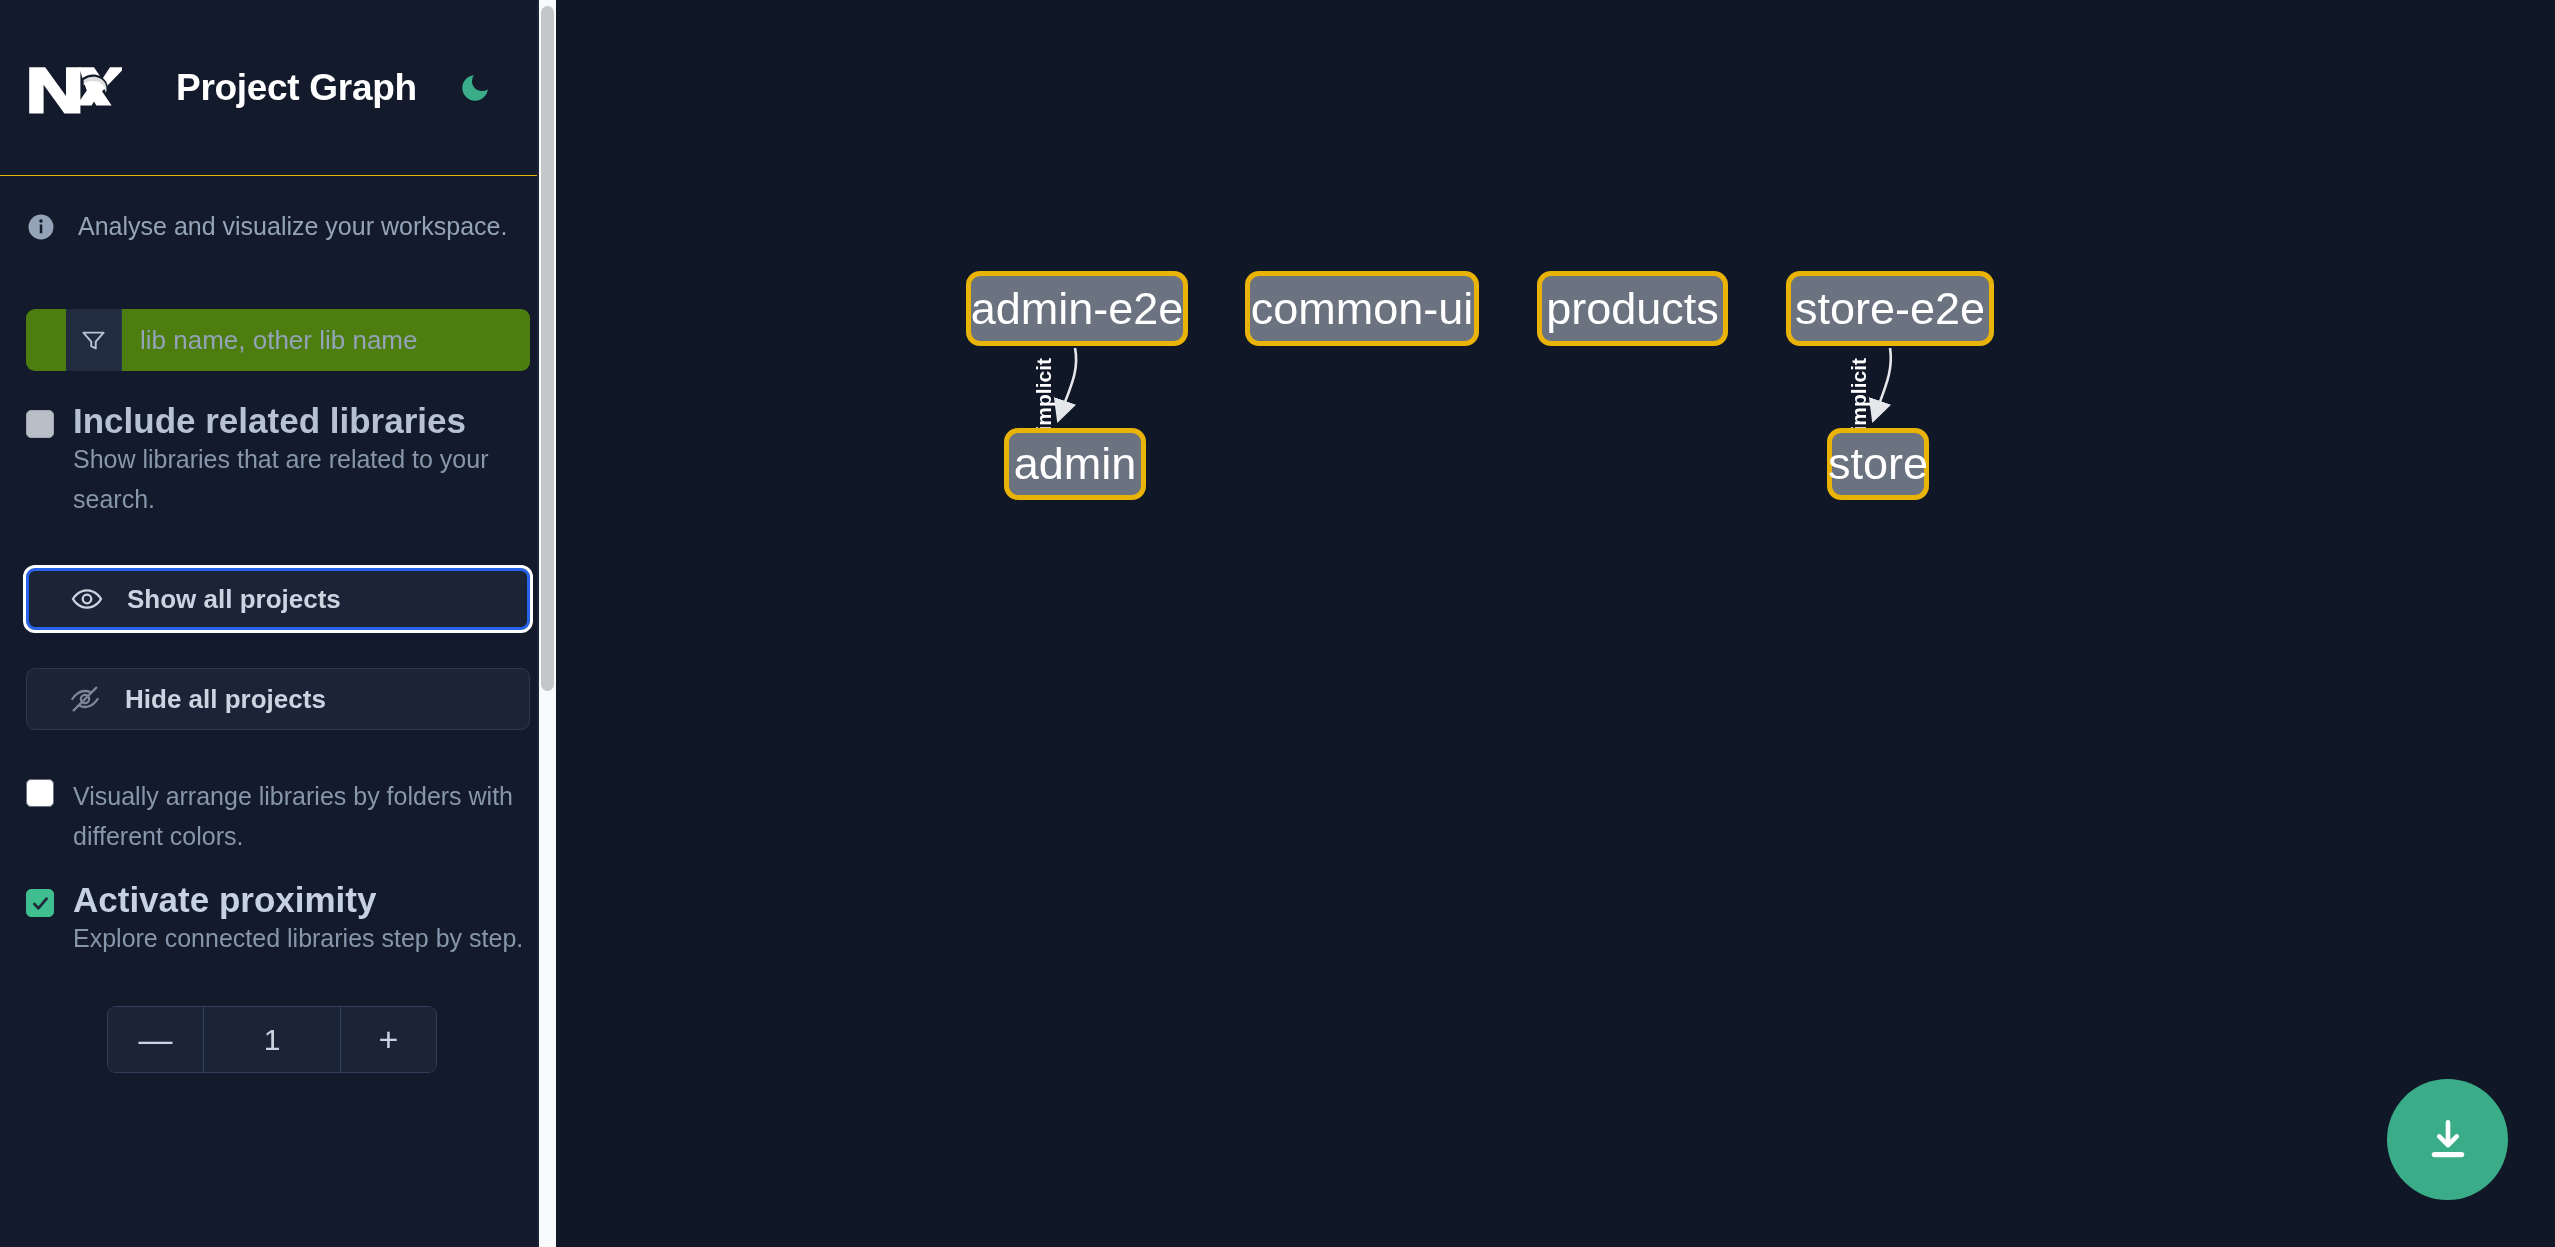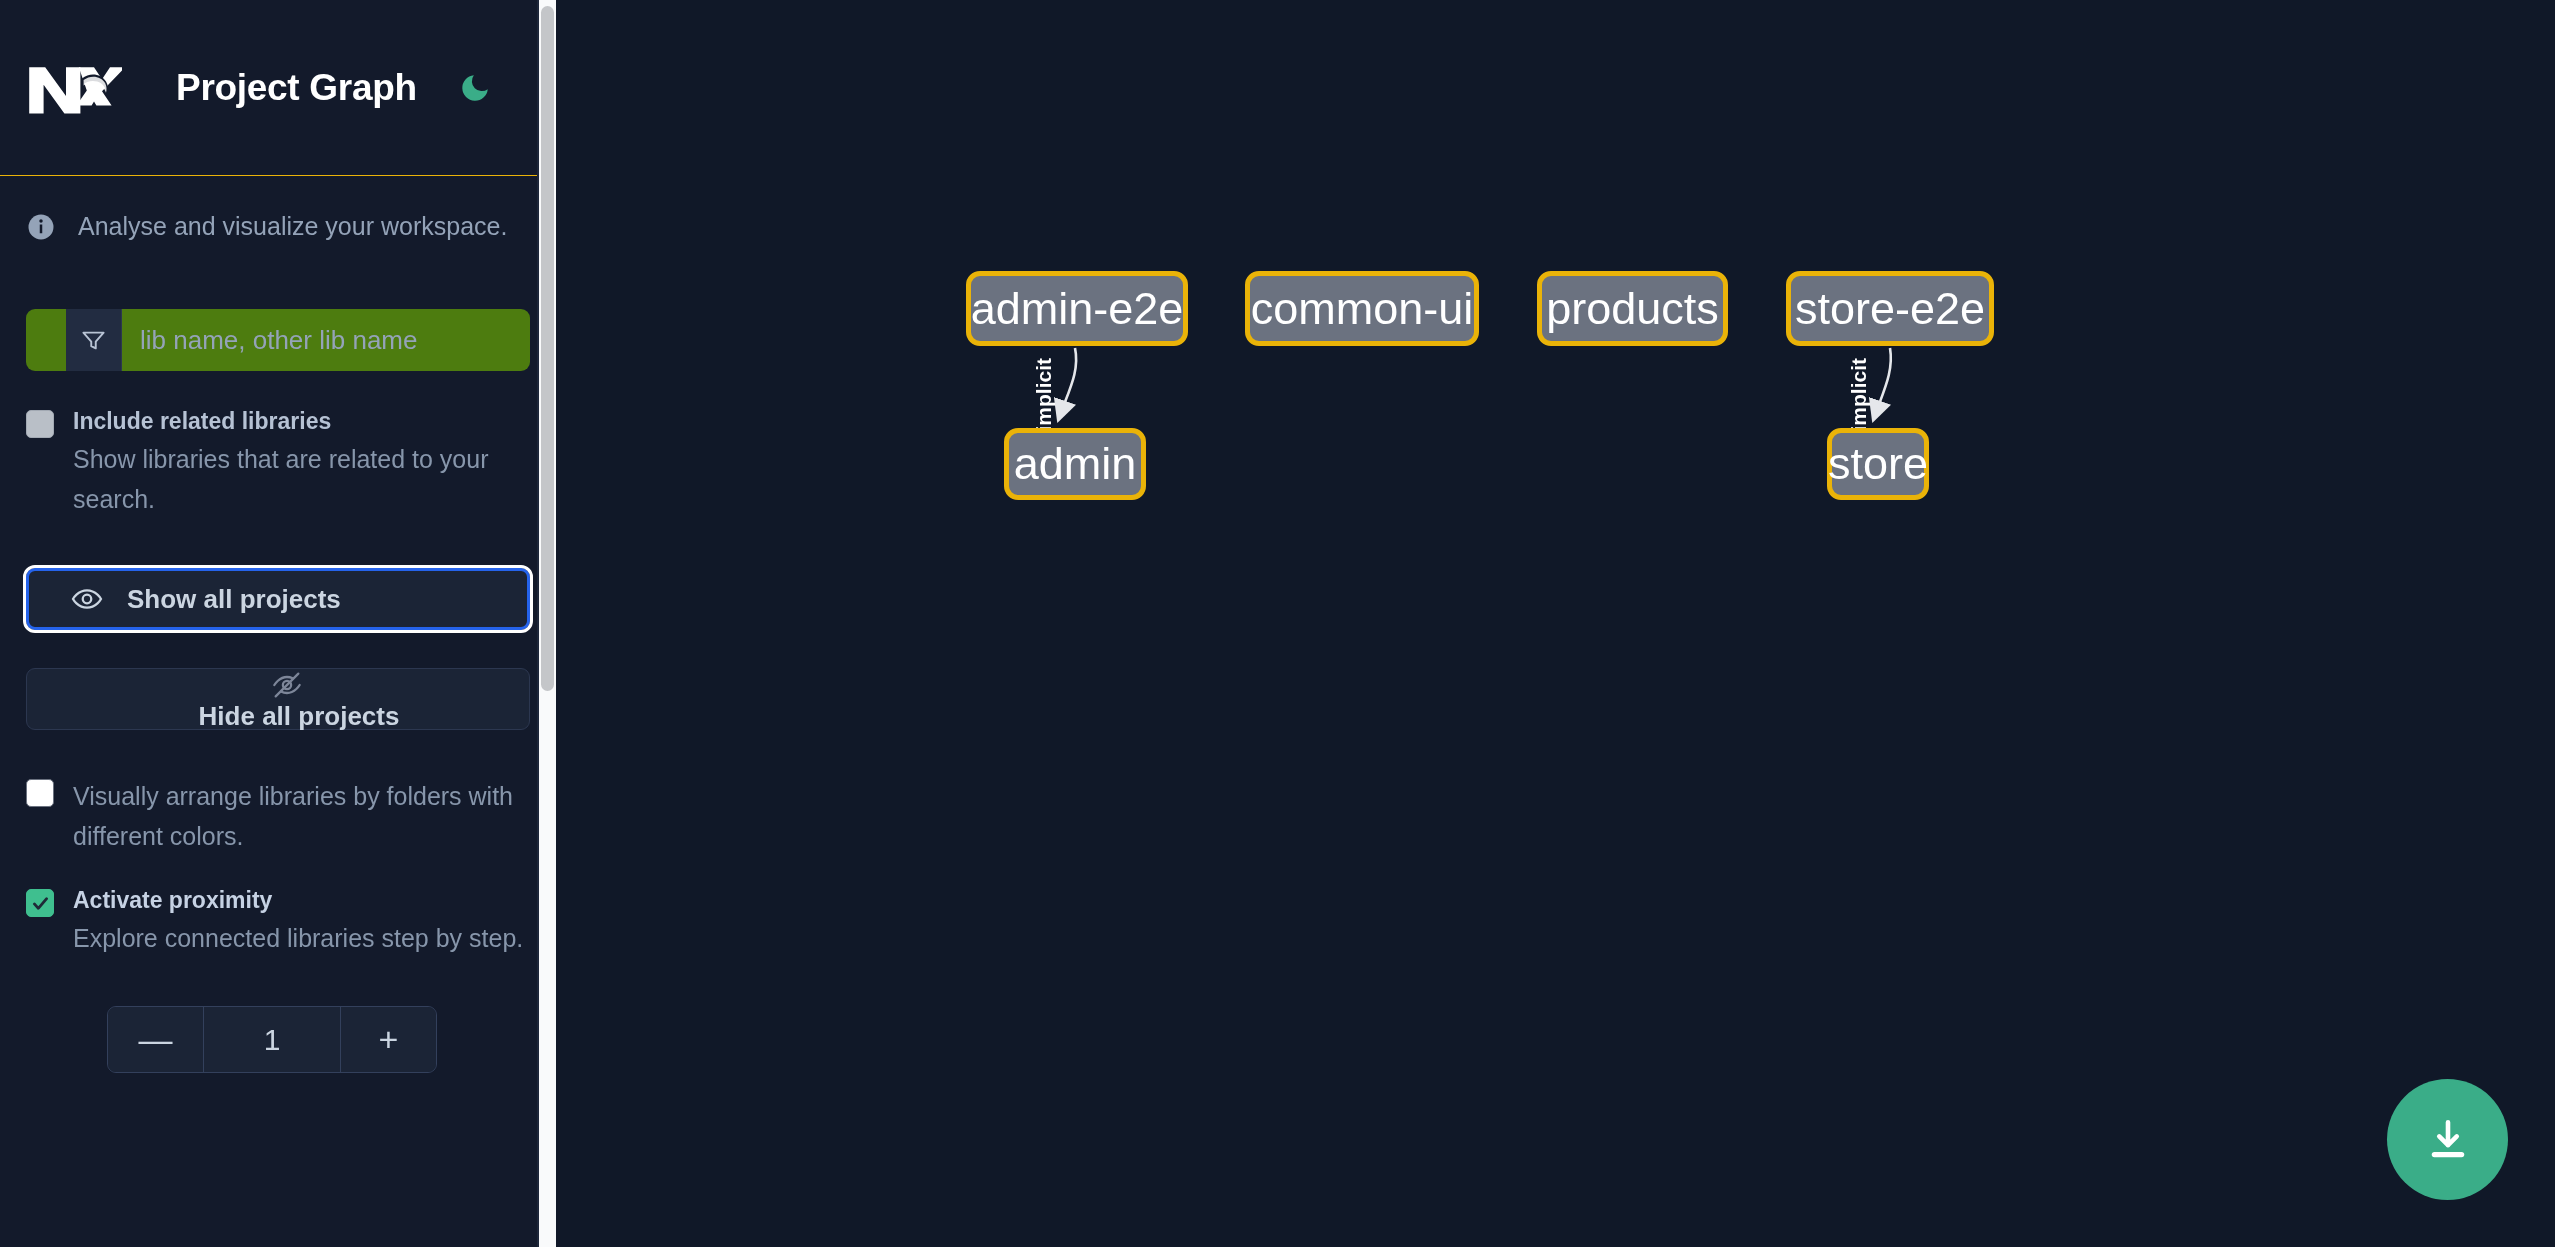--- a/index.html
+++ b/index.html
@@ -75,21 +75,21 @@
     width: 28px; height: 28px; flex: 0 0 28px;
     border-radius: 5px; margin-top: 5px;
     display: flex; align-items: center; justify-content: center;
   }
   .chk.disabled { background: #b9bfc7; border: 1px solid #a2a9b3; }
   .chk.unchecked { background: #ffffff; border: 1px solid #6b7280; }
   .chk.checked { background: #3fbf8f; border: 1px solid #3fbf8f; }
   .chk svg { display: block; }
   .check-body { margin-left: 19px; }
   .check-label {
-    font-size: 23px; font-weight: 700; color: #b6c2d4;
+    font-size: 35px; font-weight: 700; color: #b6c2d4;
     line-height: 32px;
   }
   .check-label.bright { color: #c6d2e4; }
   .check-desc {
     font-size: 25px; color: #8796ab; line-height: 40px;
     max-width: 452px; margin-top: 2px;
   }
 
   .btn {
     margin: 0 26px; height: 62px; width: 504px;
@@ -106,21 +106,20 @@
     margin-top: 49px;
     border: 3px solid #2563eb;
     outline: 3px solid #ffffff;
     outline-offset: 0px;
     background: #1b2436;
   }
   .btn-hide {
     margin-top: 38px;
     border: 1px solid #2c3750;
     background: #1b2436;
-    flex-direction: column;
   }
   .btn .bicon { margin-right: 22px; display: flex; width: 34px; }
 
   .stepper {
     margin: 48px 26px 0 107px;
     width: 330px; height: 67px;
     display: flex;
     border: 1px solid #33405c;
     border-radius: 9px;
     overflow: hidden;

